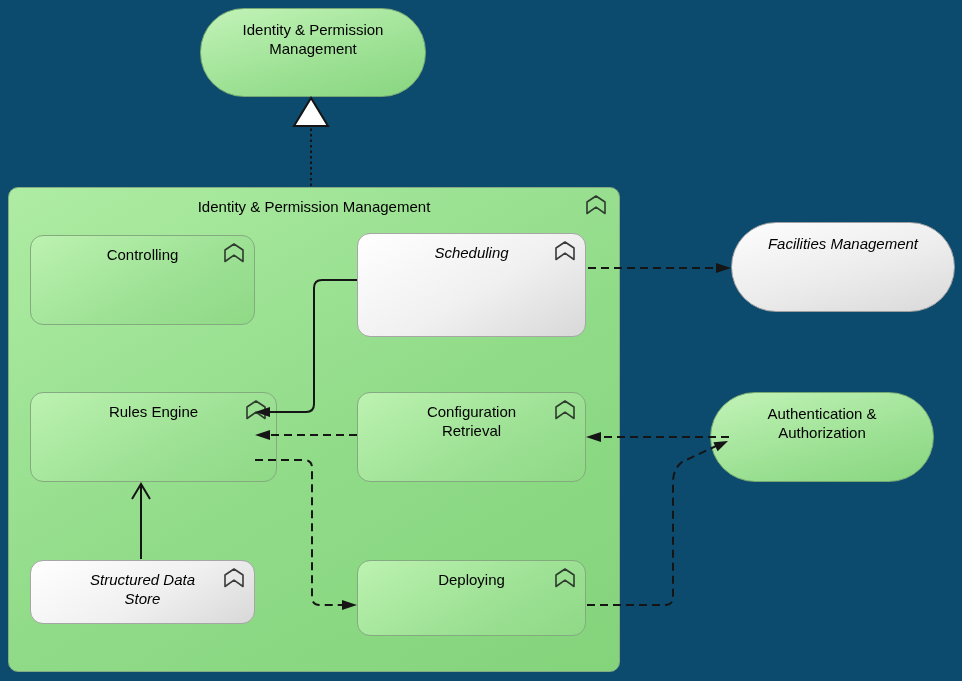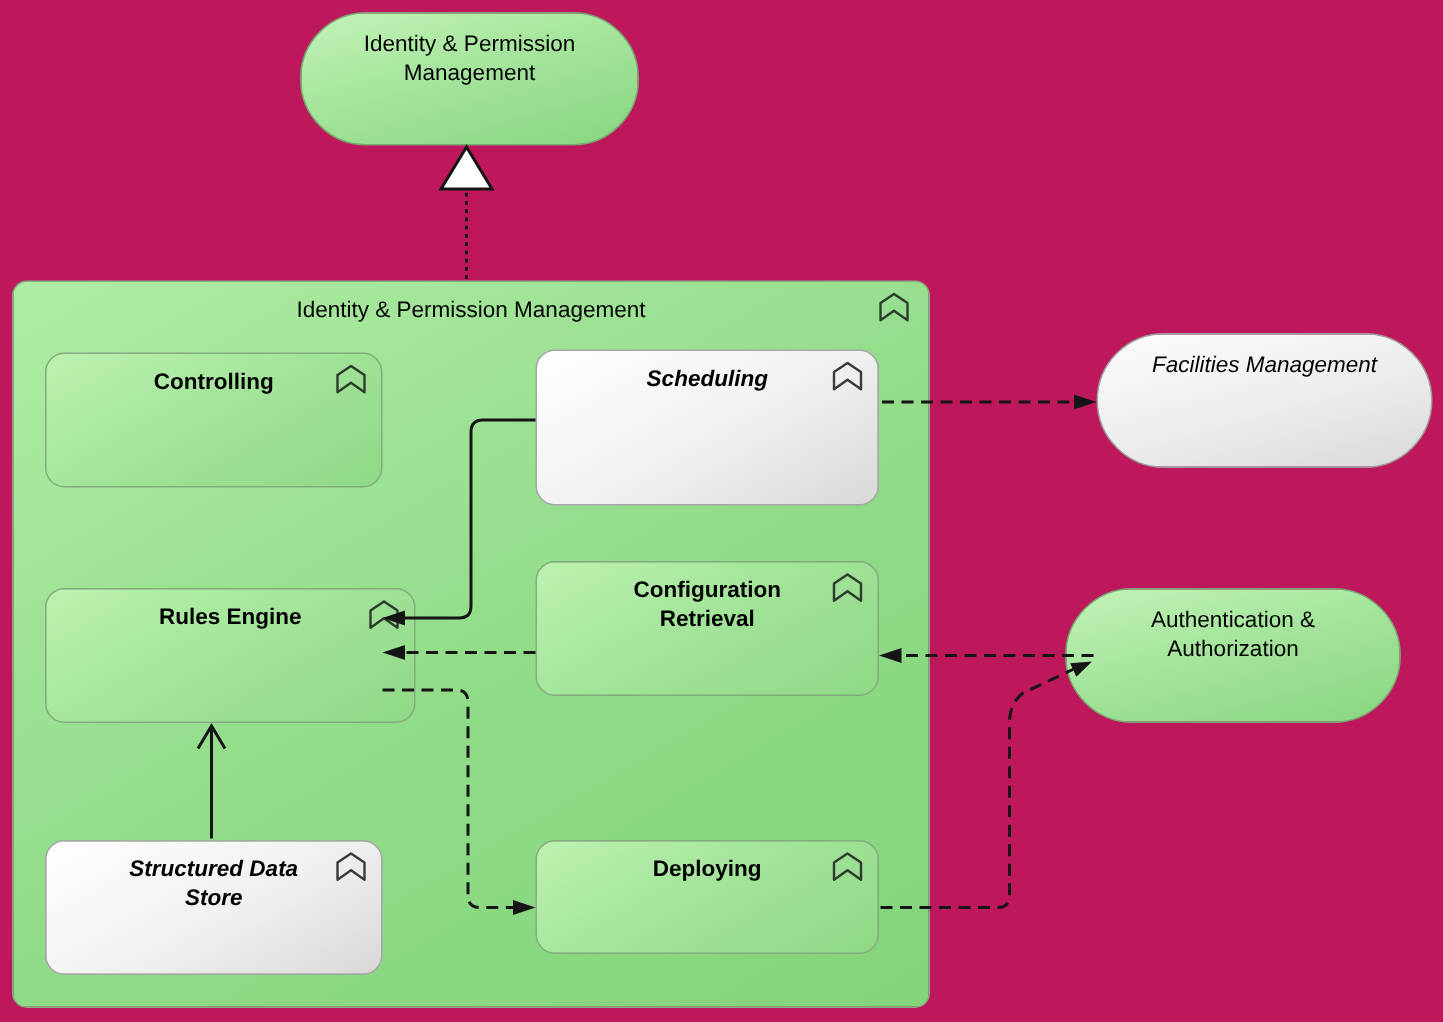--- a/index.html
+++ b/index.html
@@ -1,35 +1,35 @@
 <!DOCTYPE html>
 <html><head>
 <meta charset="utf-8">
 <style>
   html,body{margin:0;padding:0;background:#ffffff;}
   .canvas{
-    position:relative;width:962px;height:681px;background:#be185d;overflow:hidden;
+    position:relative;width:962px;height:681px;background:#0c4a6e;overflow:hidden;
     font-family:"Liberation Sans","DejaVu Sans",sans-serif;color:#000;
   }
   svg.edges{position:absolute;left:0;top:0;width:962px;height:681px;pointer-events:none;z-index:5;}
 
   .container-box{
     position:absolute;left:8px;top:187px;width:610px;height:483px;
     background:linear-gradient(150deg,#aeeca3 0%,#90db88 55%,#84d47c 100%);
     border:1px solid #85ab82;border-radius:10px;z-index:1;
   }
   .container-title{
     position:absolute;left:0;top:10px;width:100%;text-align:center;
     font-size:15px;line-height:18px;
   }
   .node-icon{position:absolute;top:7px;right:9px;width:22px;height:20px;}
   .container-box > .node-icon{top:7px;right:12px;}
 
   .fbox{
-    position:absolute;border-radius:13px;z-index:2;box-sizing:border-box;font-weight:bold;
+    position:absolute;border-radius:13px;z-index:2;box-sizing:border-box;
   }
   .fbox.green{
     background:linear-gradient(150deg,#bcf2b0 0%,#9fe296 55%,#8fd986 100%);
     border:1px solid #84ab80;
   }
   .fbox.gray{
     background:linear-gradient(150deg,#ffffff 0%,#f0f0f0 55%,#d8d8d8 100%);
     border:1px solid #a6a6a6;
   }
   .flabel{
@@ -133,32 +133,32 @@
     <div class="flabel">Facilities Management</div>
   </div>
 
   <div class="fbox green" style="left:30px;top:392px;width:247px;height:90px;">
     <div class="flabel">Rules Engine</div>
     <svg class="node-icon" viewBox="0 0 22 20">
       <polygon points="2,18.5 2,7 11,1 20,7 20,18.5 11,12.2" fill="none" stroke="#2e3b2e" stroke-width="1.6" stroke-linejoin="round"></polygon>
     </svg>
   </div>
 
-  <div class="fbox green w140" style="left:357px;top:374px;width:229px;height:90px;">
+  <div class="fbox green w140" style="left:357px;top:392px;width:229px;height:90px;">
     <div class="flabel">Configuration Retrieval</div>
     <svg class="node-icon" viewBox="0 0 22 20">
       <polygon points="2,18.5 2,7 11,1 20,7 20,18.5 11,12.2" fill="none" stroke="#2e3b2e" stroke-width="1.6" stroke-linejoin="round"></polygon>
     </svg>
   </div>
 
   <div class="capsule green w140" style="left:710px;top:392px;">
     <div class="flabel">Authentication &amp; Authorization</div>
   </div>
 
-  <div class="fbox gray italic w130" style="left:30px;top:560px;width:225px;height:90px;">
+  <div class="fbox gray italic w130" style="left:30px;top:560px;width:225px;height:64px;">
     <div class="flabel">Structured Data Store</div>
     <svg class="node-icon" viewBox="0 0 22 20">
       <polygon points="2,18.5 2,7 11,1 20,7 20,18.5 11,12.2" fill="none" stroke="#3a3a3a" stroke-width="1.6" stroke-linejoin="round"></polygon>
     </svg>
   </div>
 
   <div class="fbox green" style="left:357px;top:560px;width:229px;height:76px;">
     <div class="flabel">Deploying</div>
     <svg class="node-icon" viewBox="0 0 22 20">
       <polygon points="2,18.5 2,7 11,1 20,7 20,18.5 11,12.2" fill="none" stroke="#2e3b2e" stroke-width="1.6" stroke-linejoin="round"></polygon>

